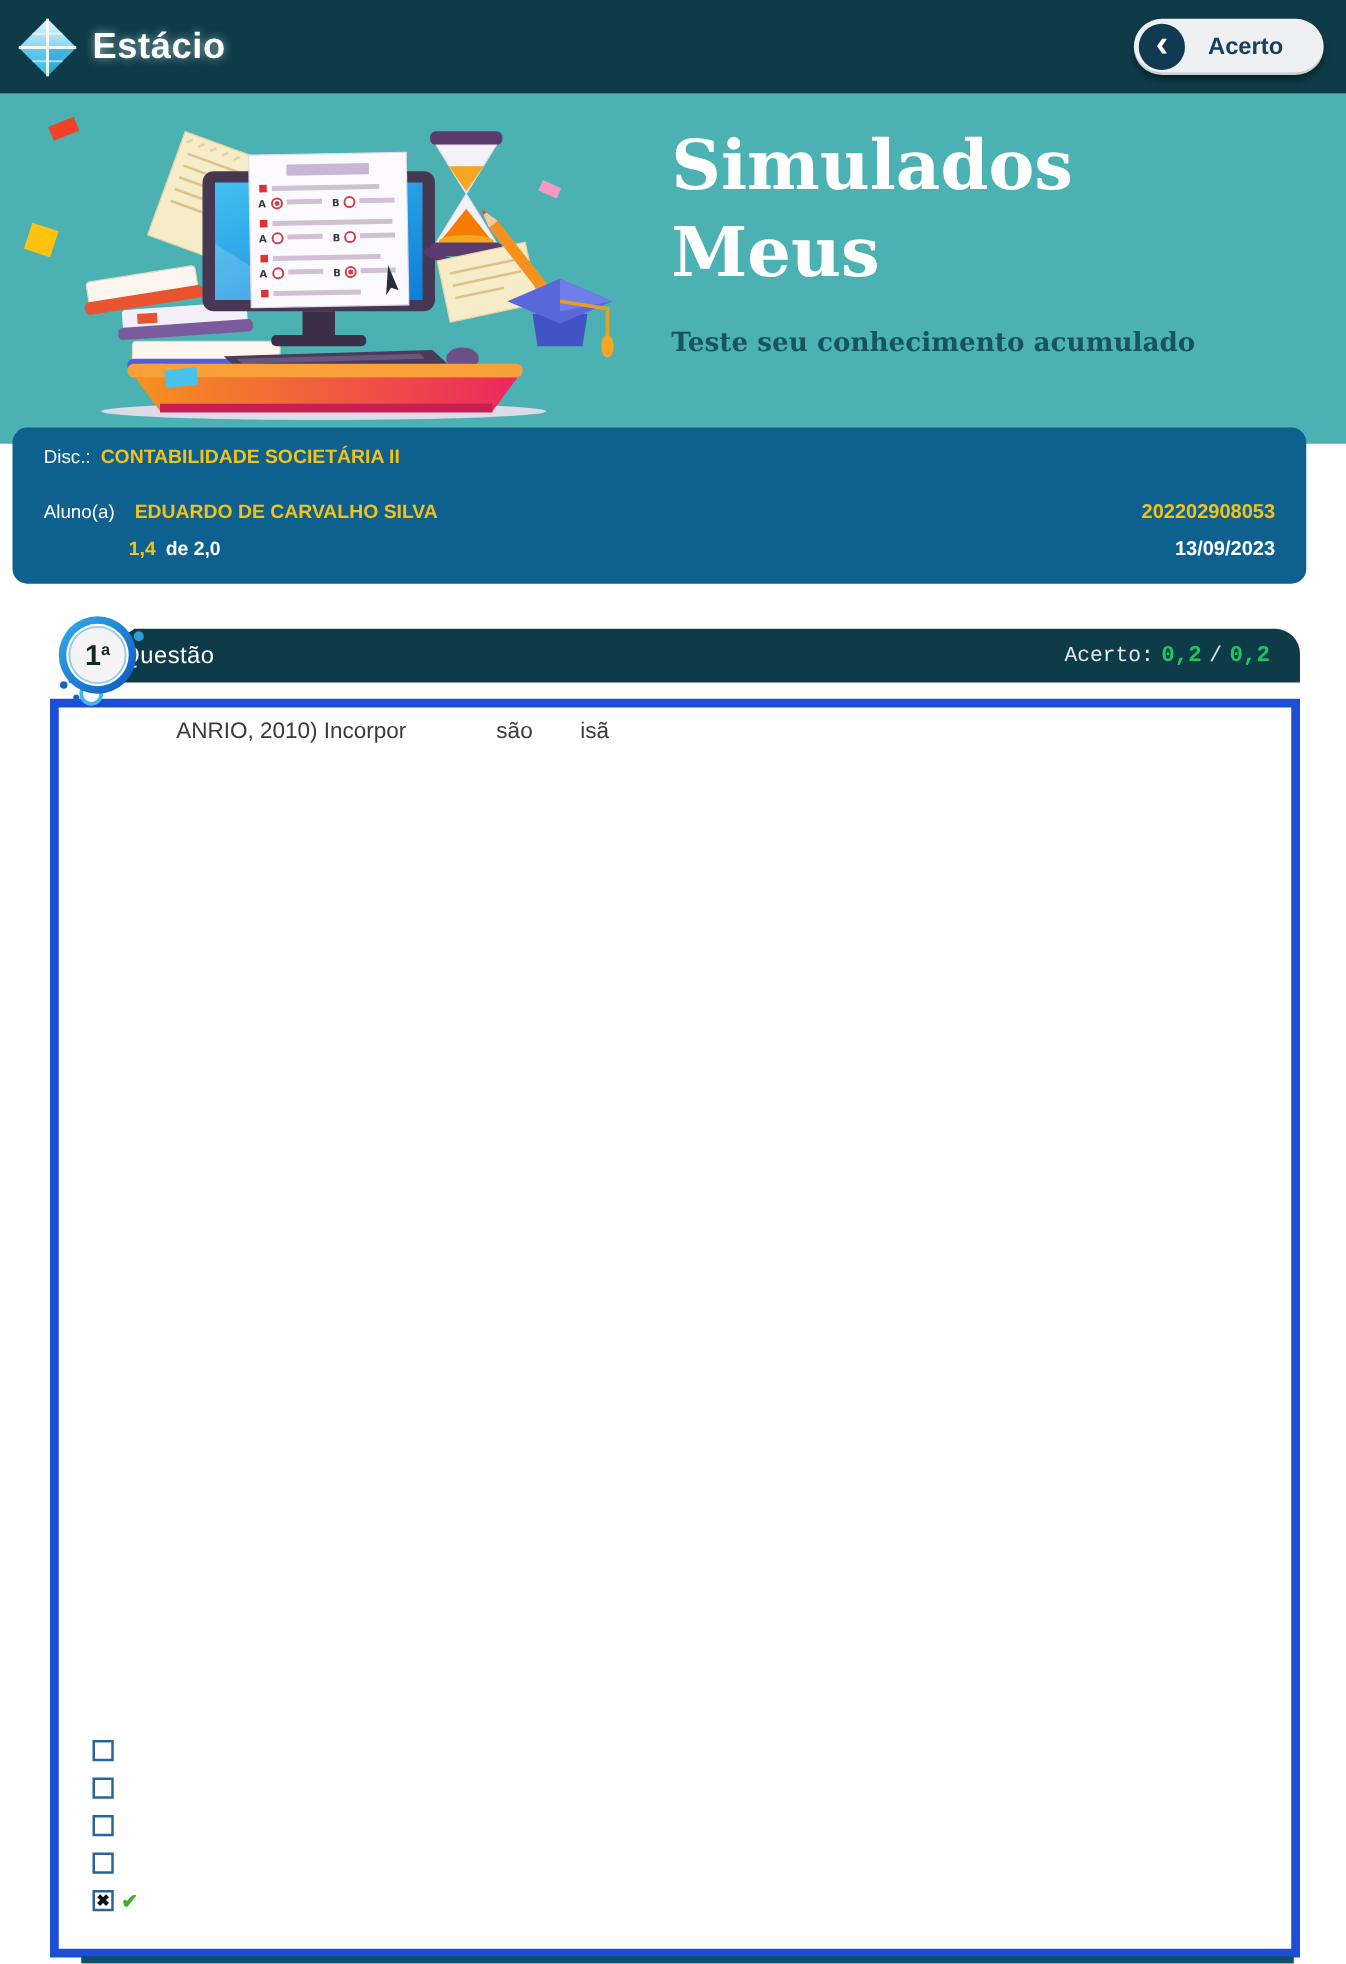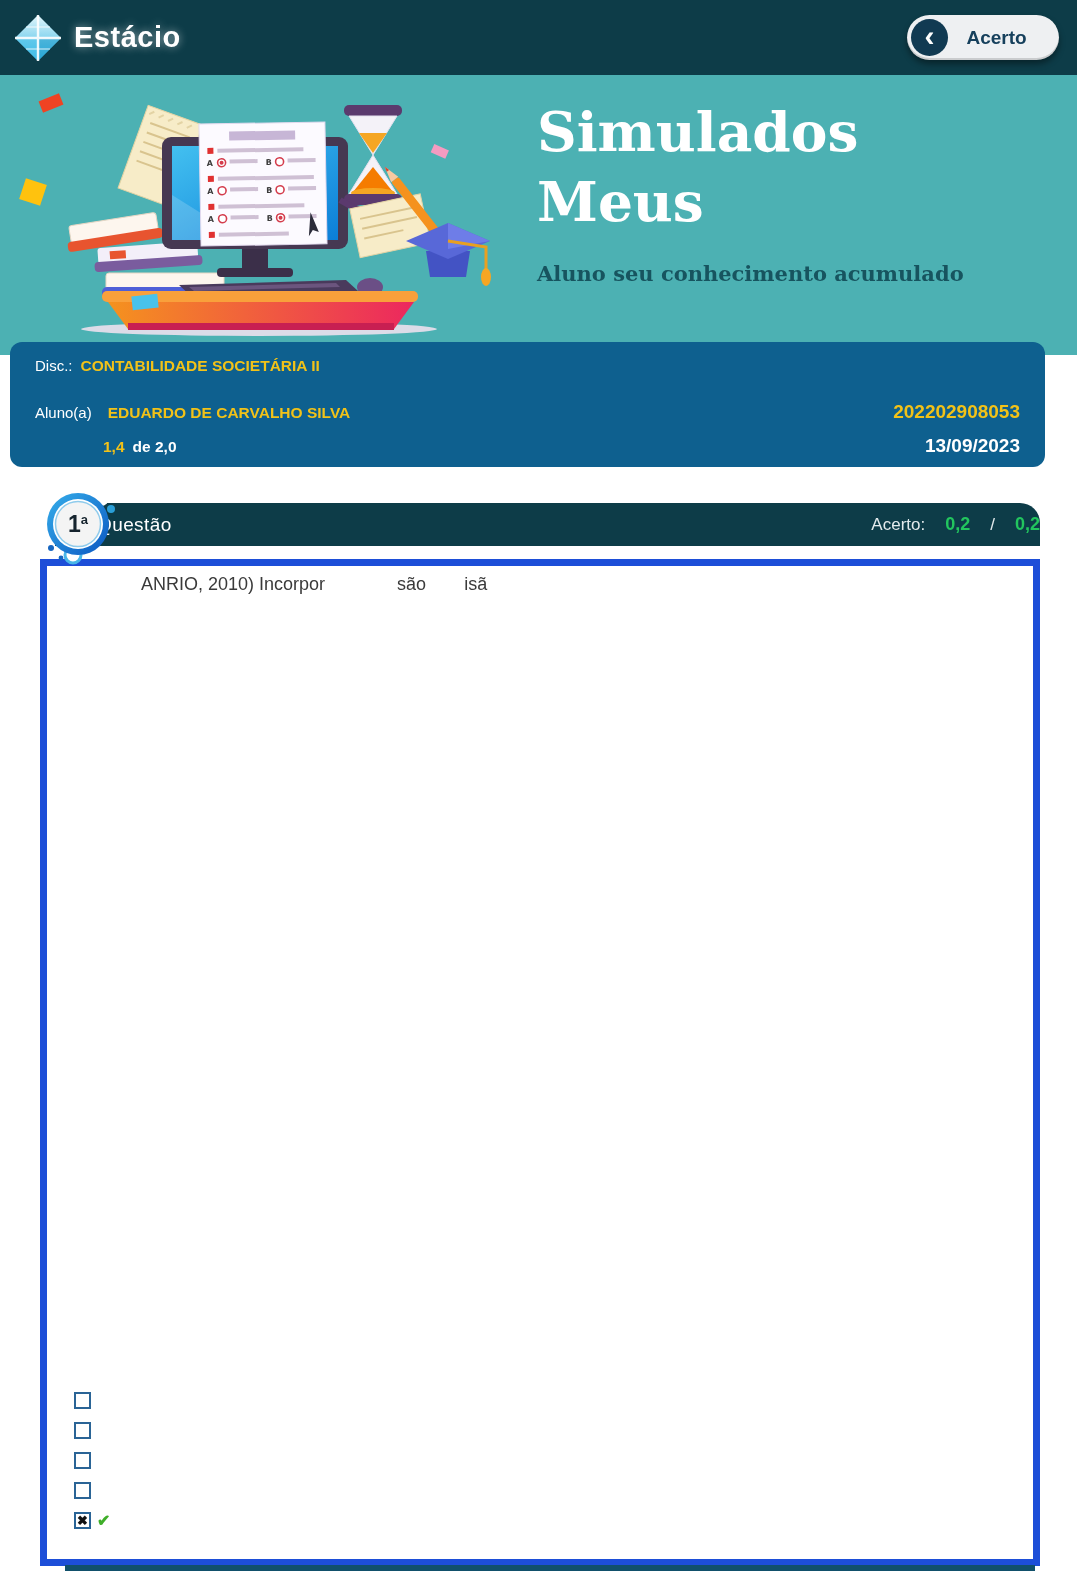--- a/index.html
+++ b/index.html
@@ -31,29 +31,29 @@
   
   .info-panel { position:relative; z-index:3; margin:-13px 32px 0 10px; height:125px;
                 background:#0E608F; border-radius:12px; color:#fff;
                 padding:15px 25px 0 25px; font-size:15px; }
   .info-row { display:flex; align-items:baseline; }
   .yellow { color:#F2C218; }
   .b { font-weight:bold; }
   .row1 { margin-bottom:26px; }
   .row2 { margin-bottom:12px;text-align:center; }
   .info-spacer { width:8px; display:inline-block; }
-  .right-val { margin-left:auto; font-weight:bold; font-size:19px; }
+  .right-val { margin-left:auto; font-weight:bold; font-size:16px; }
   .score-line { padding-left:68px; }
 
   
   .q-wrap { position:relative; margin:36px 37px 0 40px; }
   .q-header { position:relative; margin-left:15px; height:43px; background:#0D3C48;
               border-radius:0 20px 0 0; display:flex; align-items:center; padding-left:42px; }
   .q-title { color:#fff; font-size:19px; letter-spacing:.4px; }
-  .q-acerto { margin-left:auto; font-size:17px; color:#E2EAEC; display:flex; gap:20px; align-items:baseline; }
+  .q-acerto { margin-left:auto; padding-right:24px; font-size:17px; color:#E2EAEC; display:flex; gap:6px; align-items:baseline;font-family:Liberation Mono, monospace; }
   .q-acerto .val { color:#22c55e; font-weight:bold; font-size:18px; }
   .q-badge { position:absolute; left:-14px; top:-17px; width:78px; height:80px; z-index:4; }
   .q-badge-num { position:absolute; left:13px; top:14px; width:48px; height:48px;
                  display:flex; align-items:center; justify-content:center;
                  color:#16242E; font-size:23px; font-weight:bold; }
   .q-badge-num sup { font-size:13px; margin-top:-10px; }
 
   .q-body { position:relative; margin-top:13px; height:1007px; background:#fff;
             border:7px solid #1d4ed8; }
   .q-text { padding-top:8px; font-size:18px; color:#3A3A3A; white-space:nowrap; }
@@ -237,21 +237,21 @@
         <path d="M42,18 L80,24 L80,48" stroke="#E8A020" stroke-width="3" fill="none"></path>
         <ellipse cx="80" cy="54" rx="5" ry="9" fill="#F5A623"></ellipse>
       </g>
     </svg>
 
     <div class="banner-text">
       <div class="banner-title">
         <div>Simulados</div>
         <div>Meus</div>
       </div>
-      <div class="banner-subtitle">Aluno seu conhecimento acumulado</div>
+      <div class="banner-subtitle">Teste seu conhecimento acumulado</div>
     </div>
   </div>
 
   <div class="info-panel">
     <div class="info-row row1">
       <span>Disc.:</span>
       <span class="info-spacer"></span>
       <span class="yellow b" style="font-size:15.5px">CONTABILIDADE SOCIETÁRIA II</span>
     </div>
     <div class="info-row row2">

